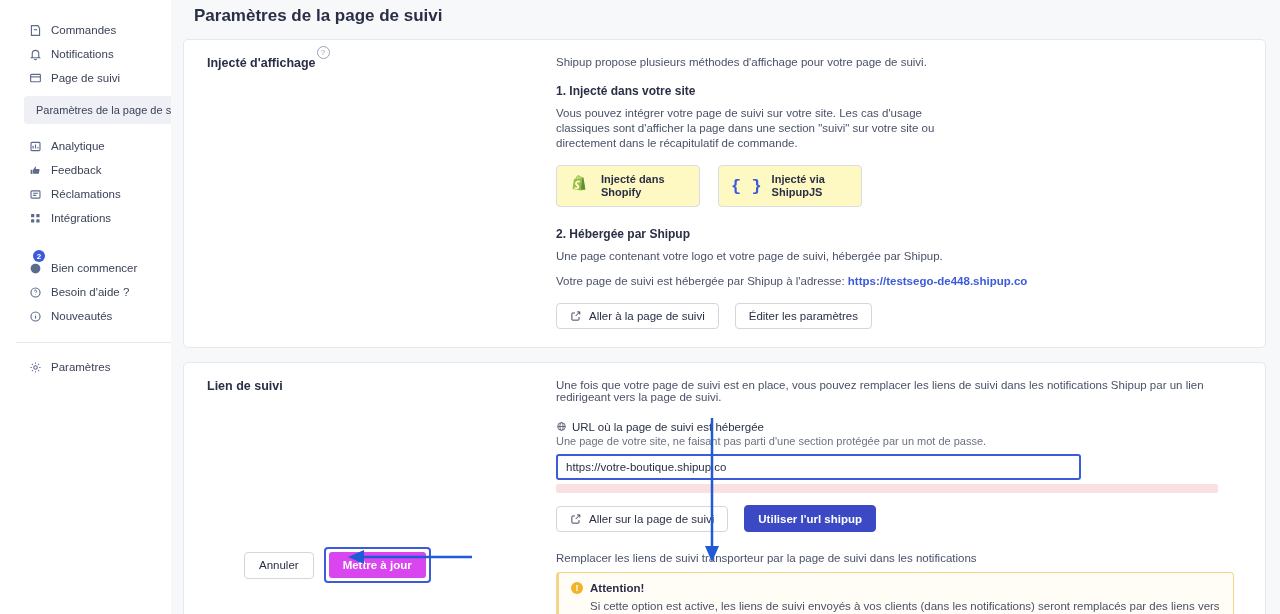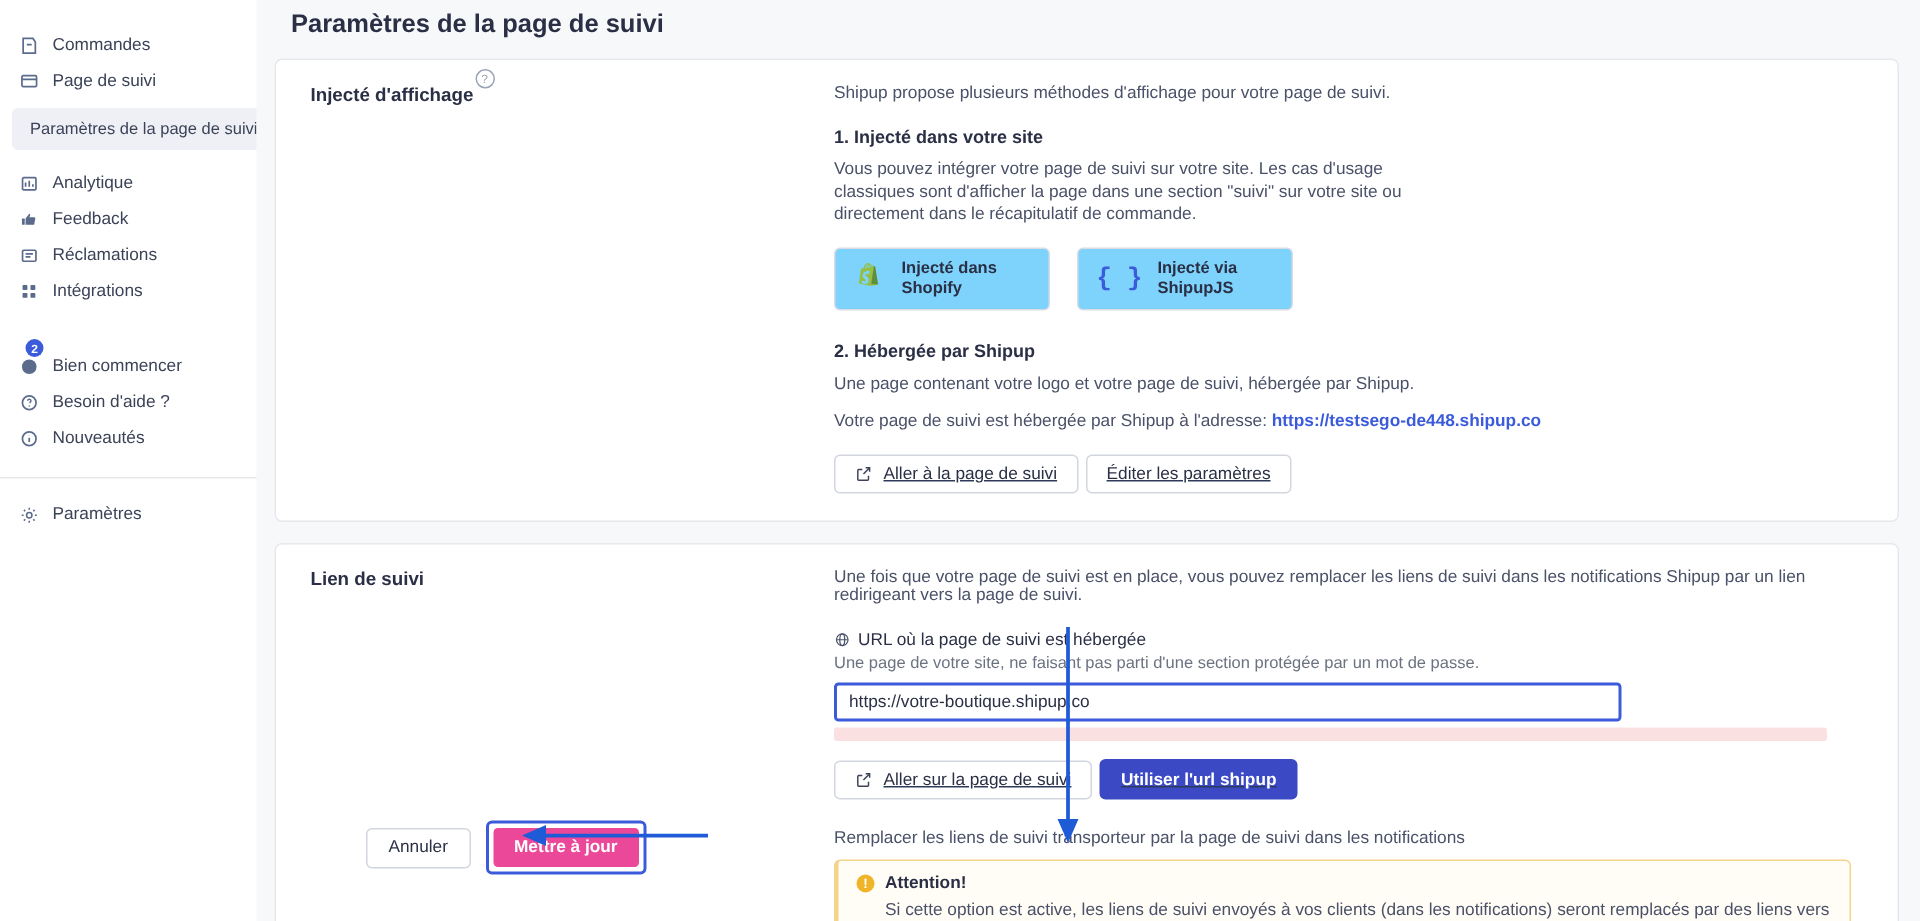--- a/index.html
+++ b/index.html
@@ -12,21 +12,21 @@
     height: 614px;
     overflow: hidden;
     font-family: "Liberation Sans", sans-serif;
     font-size: 12px;
     color: #2e3a59;
     position: relative;
   }
   
   .sidebar {
     position: absolute;
-    left: 0; top: 0;
+    left: 16px; top: 0;
     width: 207px;
     height: 614px;
     background: #ffffff;
     border-right: 1px solid #e6e8ec;
     box-sizing: border-box;
   }
   .nav-item {
     display: flex;
     align-items: center;
     gap: 9px;
@@ -170,41 +170,41 @@
   .opt-box {
     width: 144px;
     height: 42px;
     border: 1px solid #d9dce3;
     border-radius: 4px;
     display: flex;
     align-items: center;
     gap: 10px;
     padding: 0 12px;
     box-sizing: border-box;
-    background: #7dd3fc;
+    background: #fef9c3;
     cursor: pointer;
   }
   .opt-box .label {
     font-size: 11px;
     font-weight: bold;
     color: #2a2f45;
     line-height: 13px;
   }
   .shopify-logo {
     width: 22px; height: 22px;
     display: flex; align-items:center; justify-content:center;
   }
   .braces {
     font-size: 17px;
     color: #3b5bdb;
     font-weight: bold;
     font-family: "Liberation Mono", monospace;
   }
   .link-blue { color: #3b5bdb; text-decoration: none; font-weight: bold;}
-  .btn-row { display: flex; gap: 5px; margin-top: 14px; text-decoration: underline; }
+  .btn-row { display: flex; gap: 16px; margin-top: 14px; }
   .btn {
     height: 26px;
     border: 1px solid #d2d6de;
     background: #fff;
     border-radius: 4px;
     font-size: 11.5px;
     color: #2a2f45;
     padding: 0 13px;
     display: inline-flex;
     align-items: center;
@@ -316,21 +316,21 @@
     font-family: "Liberation Sans", sans-serif;
   }
   .update-wrap {
     border: 2px solid #3b5bdb;
     border-radius: 4px;
     padding: 3px;
     margin-left: 10px;
     background: #fff;
   }
   .btn-update {
-    background: #ec4899;
+    background: #d946ef;
     border: none;
     border-radius: 3px;
     height: 26px;
     color: #fff;
     font-weight: bold;
     font-size: 11.5px;
     padding: 0 14px;
     cursor: pointer;
     font-family: "Liberation Sans", sans-serif;
   }
@@ -346,20 +346,29 @@
     <div class="nav-item">
       <span class="ico">
         <svg width="13" height="13" viewBox="0 0 16 16" fill="none" stroke="#5b6b8c" stroke-width="1.4">
           <path d="M3 2h8l2 3v9H3z"></path>
             <path d="M6 7h4"></path>
         </svg>
       </span>
       <span>Commandes</span>
     </div>
 
+    <div class="nav-item">
+      <span class="ico">
+        <svg width="13" height="13" viewBox="0 0 16 16" fill="none" stroke="#5b6b8c" stroke-width="1.4">
+          <path d="M4 7a4 4 0 018 0v4l1 1H3l1-1z"></path>
+            <path d="M6.6 13.5a1.6 1.6 0 002.8 0"></path>
+        </svg>
+      </span>
+      <span>Notifications</span>
+    </div>
 
     <div class="nav-item">
       <span class="ico">
         <svg width="13" height="13" viewBox="0 0 16 16" fill="none" stroke="#5b6b8c" stroke-width="1.4">
           <rect x="2" y="3" width="12" height="9" rx="1"></rect>
             <path d="M2 6h12"></path>
         </svg>
       </span>
       <span>Page de suivi</span>
     </div>

